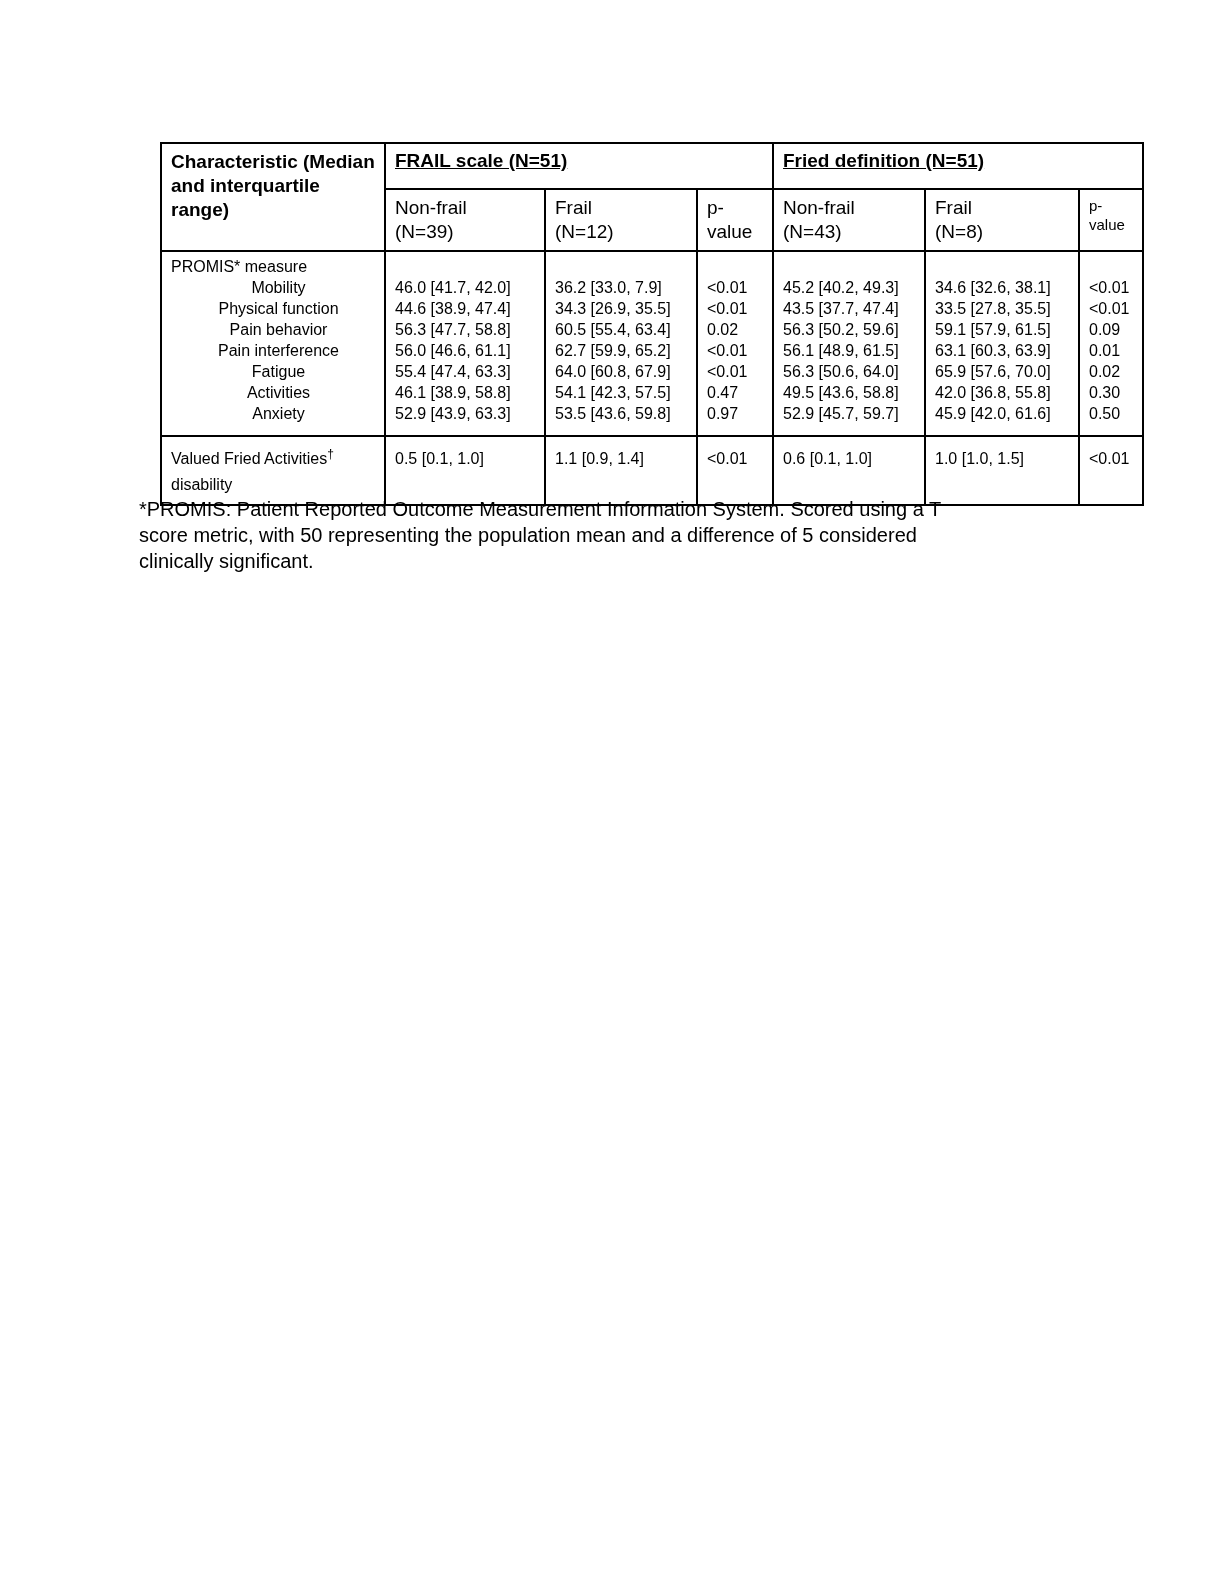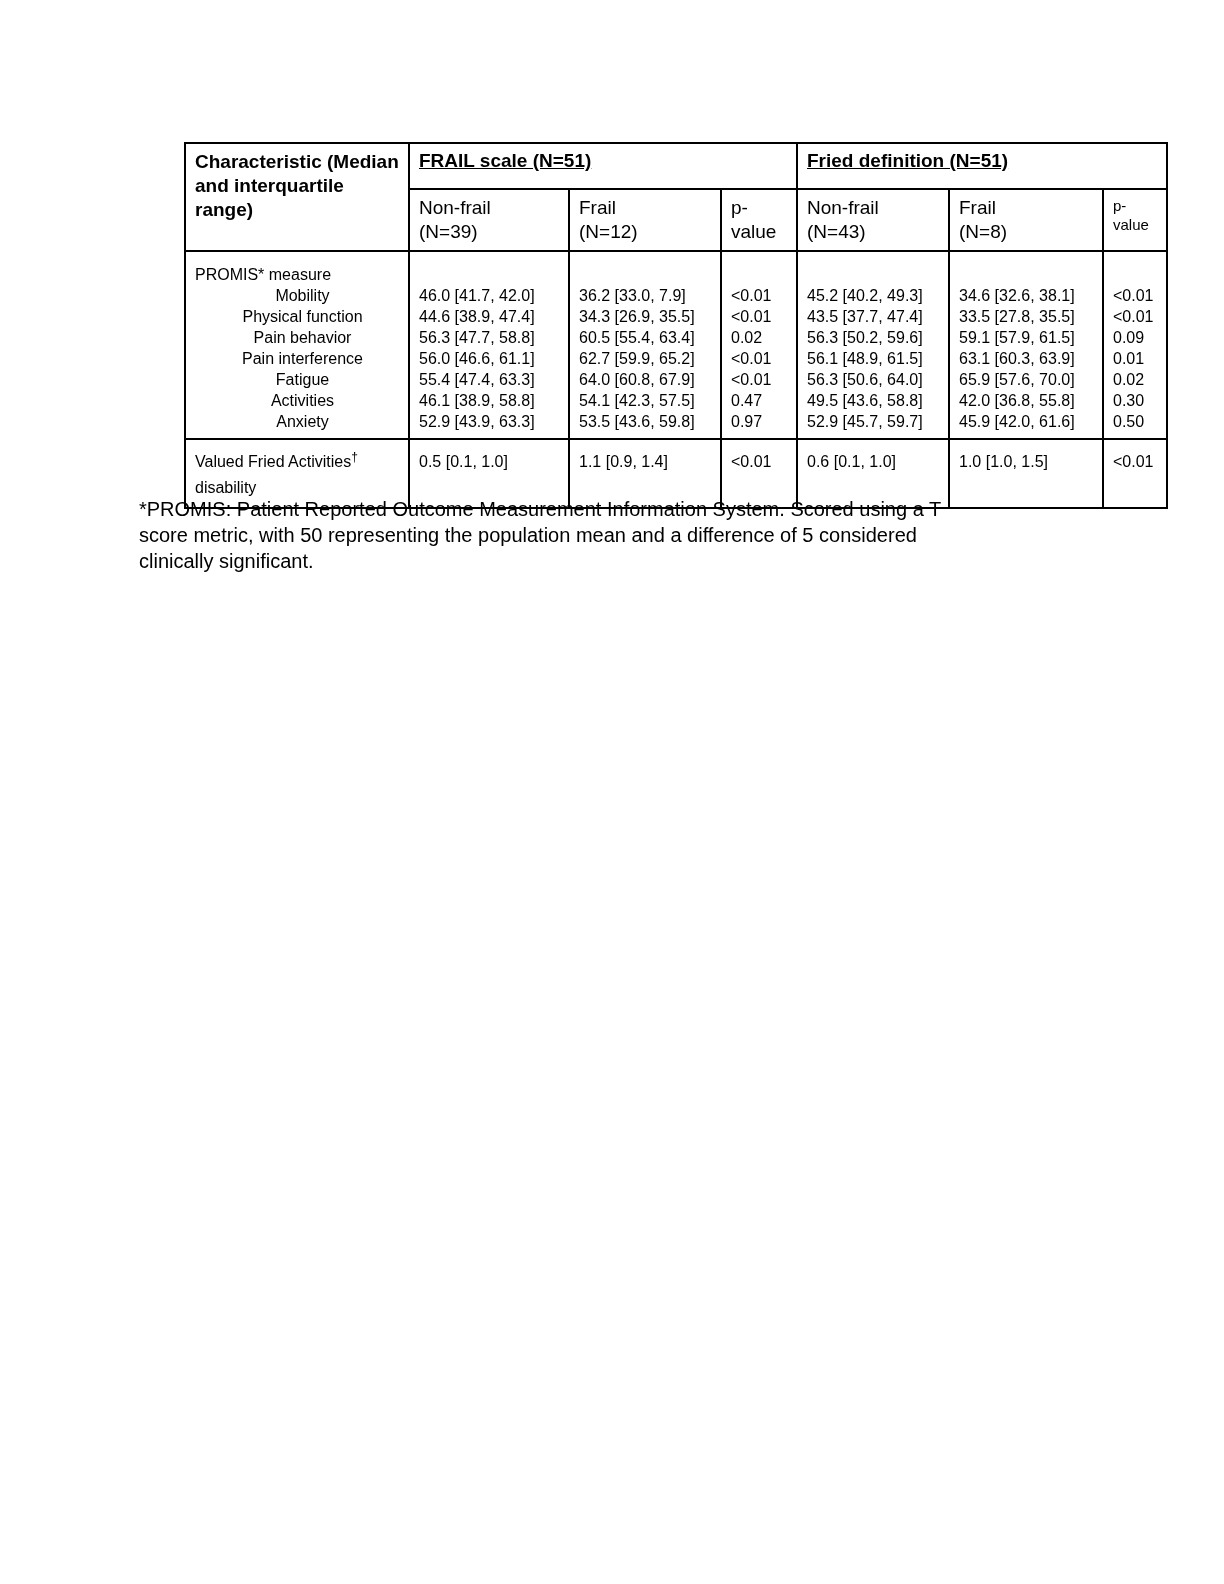--- a/index.html
+++ b/index.html
@@ -8,21 +8,21 @@
     position: relative;
     width: 1224px;
     height: 1584px;
     background: #ffffff;
     color: #000000;
     font-family: "Liberation Sans", sans-serif;
     overflow: hidden;
   }
   table.tbl {
     position: absolute;
-    left: 184px;
+    left: 160px;
     top: 142px;
     border-collapse: collapse;
     table-layout: fixed;
     width: 982px;
   }
   table.tbl td {
     border: 2px solid #000000;
     vertical-align: top;
     padding: 6px 8px 6px 9px;
     overflow: hidden;
@@ -54,21 +54,21 @@
   td.shdr div { white-space: nowrap; }
   td.shdr.p-small {
     font-size: 15px;
     line-height: 19px;
   }
   
   tr.body-row td {
     font-size: 16px;
     line-height: 21px;
     height: 185px;
-    padding-top: 12px;
+    padding-top: 4px;
   }
   .item-label { padding-left: 10px; text-align: center; }
   .val-cell div { white-space: nowrap; }
   
   tr.vla-row td {
     font-size: 16px;
     line-height: 26px;
     height: 63px;
     padding-top: 9px;
     white-space: nowrap;

